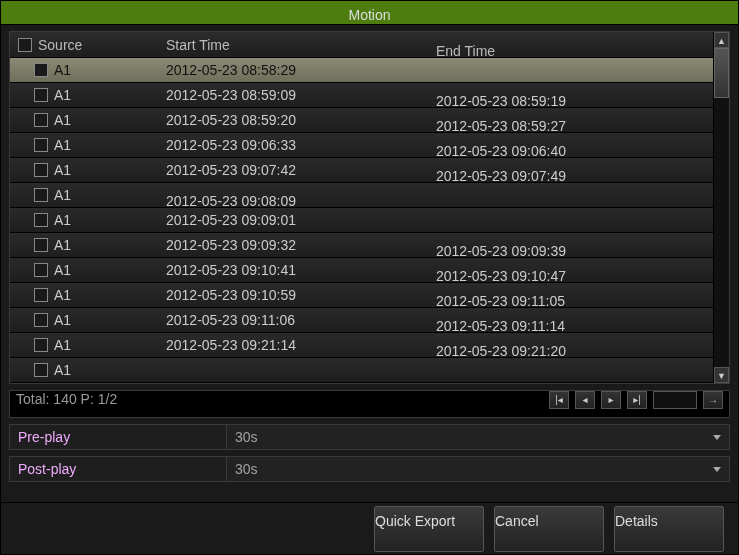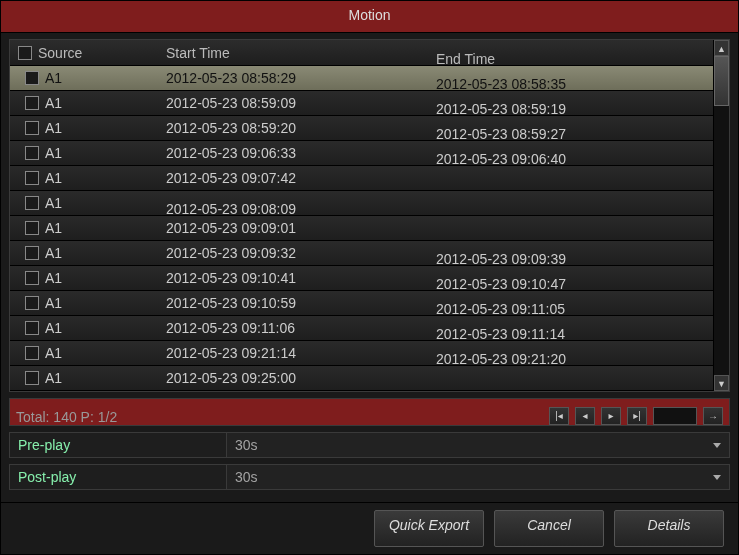--- a/index.html
+++ b/index.html
@@ -14,22 +14,22 @@
 }
 .window {
   width: 739px;
   height: 555px;
   background: #1a1a1a;
   border: 1px solid #000;
   display: flex;
   flex-direction: column;
 }
 .titlebar {
-  height: 32px;
-  background: #7f1d1d;
+  height: 24px;
+  background: #4d7c0f;
   color: #ddd;
   text-align: center;
   line-height: 28px;
   font-size: 14px;
   border-bottom: 1px solid #000;
 }
 .content {
   flex: 1;
   padding: 6px 8px;
   display: flex;
@@ -68,21 +68,21 @@
   height: 25px;
   align-items: center;
   background: linear-gradient(#2a2a2a, #1e1e1e);
   border-bottom: 1px solid #000;
   color: #ccc;
 }
 .row.sel {
   background: linear-gradient(#8a8a75, #6e6e5a);
   color: #111;
 }
-.row .col-source { padding-left: 15px; }
+.row .col-source { padding-left: 24px; }
 .scrollbar {
   width: 16px;
   background: #1a1a1a;
   display: flex;
   flex-direction: column;
   border-left: 1px solid #000;
 }
 .sb-btn {
   height: 16px;
   background: #333;
@@ -97,24 +97,24 @@
   position: absolute;
   top: 0;
   left: 0;
   right: 0;
   height: 50px;
   background: linear-gradient(#555, #333);
   border: 1px solid #666;
 }
 .pager-row {
   display: flex;
-  align-items: flex-end;
+  align-items: flex-start;
   height: 28px;
   padding: 0 6px;
-  background: #7f1d1d;
+  background: #000000;
   border: 1px solid #3a3a3a;
   color: #999;
   gap: 6px;
 }
 .pager-spacer { flex: 1; }
 .pager-btn {
   width: 20px;
   height: 18px;
   background: linear-gradient(#333, #222);
   border: 1px solid #555;
@@ -132,21 +132,21 @@
 .setting-row {
   display: flex;
   align-items: center;
   height: 26px;
   border: 1px solid #3a3a3a;
   background: #1e1e1e;
 }
 .setting-label {
   width: 216px;
   padding-left: 8px;
-  color: #86efac;
+  color: #f0abfc;
 }
 .setting-select {
   flex: 1;
   height: 100%;
   background: #222;
   border-left: 1px solid #3a3a3a;
   display: flex;
   align-items: center;
   padding: 0 8px;
   position: relative;
@@ -167,29 +167,27 @@
   display: flex;
   align-items: center;
   justify-content: flex-end;
   padding: 0 14px;
   gap: 10px;
   background: #1a1a1a;
   border-top: 1px solid #000;
 }
 .btn {
   min-width: 110px;
-  height: 37px;
+  height: 46px;
   background: linear-gradient(#3a3a3a, #222);
   border: 1px solid #555;
   color: #ddd;
   font-size: 14px;
-  text-align: center;
   line-height: 28px;
   border-radius: 2px;
-  font-style: italic;
 }
 </style>
 </head>
 <body>
 
 <div class="window">
   <div class="titlebar">Motion</div>
 
   <div class="content">
 
@@ -204,21 +202,20 @@
             <div class="col-start">Start Time</div>
             <div class="col-end">End Time</div>
           </div>
           <div class="rows" id="rows">
               <div class="row sel">
                 <div class="col-source">
                   <span class="checkbox"></span>
                   <span>A1</span>
                 </div>
                 <div class="col-start">2012-05-23 08:58:29</div>
-                <div class="col-end">2012-05-23 08:58:35</div>
               </div>
               <div class="row">
                 <div class="col-source">
                   <span class="checkbox"></span>
                   <span>A1</span>
                 </div>
                 <div class="col-start">2012-05-23 08:59:09</div>
                 <div class="col-end">2012-05-23 08:59:19</div>
               </div>
               <div class="row">
@@ -236,20 +233,21 @@
                 </div>
                 <div class="col-start">2012-05-23 09:06:33</div>
                 <div class="col-end">2012-05-23 09:06:40</div>
               </div>
               <div class="row">
                 <div class="col-source">
                   <span class="checkbox"></span>
                   <span>A1</span>
                 </div>
                 <div class="col-start">2012-05-23 09:07:42</div>
+                <div class="col-end">2012-05-23 09:07:49</div>
               </div>
               <div class="row">
                 <div class="col-source">
                   <span class="checkbox"></span>
                   <span>A1</span>
                 </div>
                 <div class="col-end">2012-05-23 09:08:09</div>
               </div>
               <div class="row">
                 <div class="col-source">
@@ -296,21 +294,20 @@
                   <span>A1</span>
                 </div>
                 <div class="col-start">2012-05-23 09:21:14</div>
                 <div class="col-end">2012-05-23 09:21:20</div>
               </div>
               <div class="row">
                 <div class="col-source">
                   <span class="checkbox"></span>
                   <span>A1</span>
                 </div>
-                <div class="col-start">2012-05-23 09:25:00</div>
               </div>
             </div>
         </div>
         <div class="scrollbar">
           <div class="sb-btn">▲</div>
           <div class="sb-track">
             <div class="sb-thumb"></div>
           </div>
           <div class="sb-btn">▼</div>
         </div>

